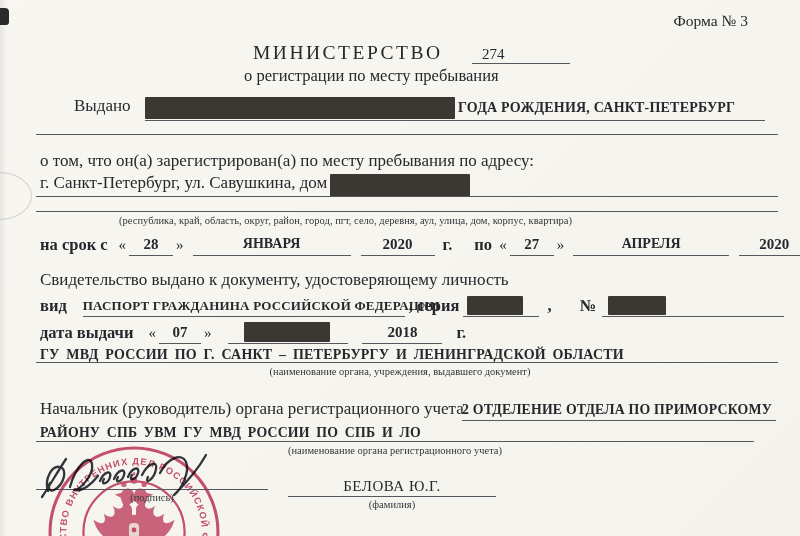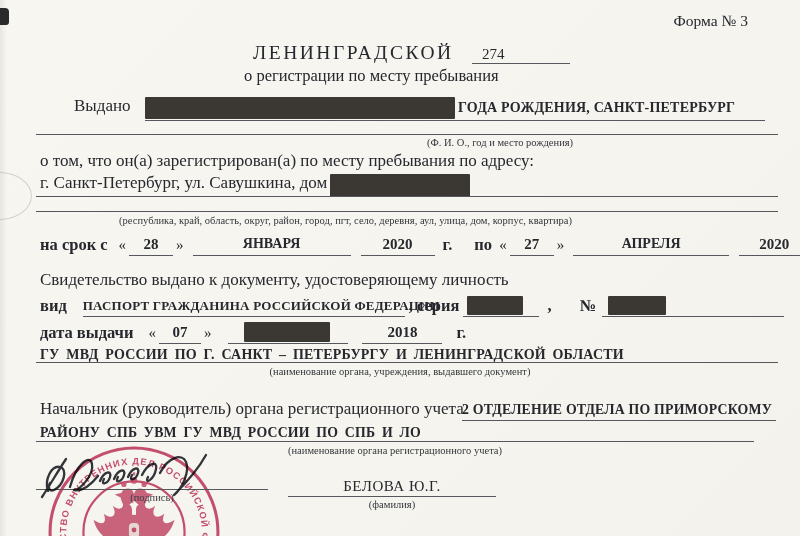--- a/index.html
+++ b/index.html
@@ -33,31 +33,30 @@
 <body>
 
 <div id="doc">
 
   <div class="scan-edge"></div>
   <div class="corner-blob"></div>
   <div class="scratch"></div>
 
   <div class="abs" style="top:12px;right:52px;font-size:15.5px;">Форма № 3</div>
 
-  <div class="abs" style="left:253px;top:42px;font-size:19.5px;letter-spacing:2.5px;">ЛЕНИНГРАДСКОЙ</div>
+  <div class="abs" style="left:253px;top:42px;font-size:19.5px;letter-spacing:2.5px;">МИНИСТЕРСТВО</div>
   <div class="abs" style="left:472px;top:42px;width:98px;height:22px;border-bottom:1.6px solid #54575c;font-size:15px;padding-left:10px;box-sizing:border-box;line-height:24px;">274</div>
   <div class="abs" style="left:244px;top:66px;font-size:16.5px;font-family:Liberation Serif, serif;">о регистрации по месту пребывания</div>
 
   <div class="abs lbl17" style="left:74px;top:95px;">Выдано</div>
   <div class="redact" style="left:145px;top:97px;width:310px;height:22px;"></div>
   <div class="abs boldcaps" style="left:458px;top:100px;font-size:14px;">ГОДА РОЖДЕНИЯ, САНКТ-ПЕТЕРБУРГ</div>
   <div class="line" style="left:145px;top:120px;width:620px;"></div>
 
   <div class="line" style="left:36px;top:134px;width:742px;"></div>
-  <div class="cap" style="left:330px;top:137px;width:340px;">(Ф. И. О., год и место рождения)</div>
 
   <div class="abs lbl17" style="left:40px;top:150px;">о том, что он(а) зарегистрирован(а) по месту пребывания по адресу:</div>
 
   <div class="abs lbl17" style="left:40px;top:172px;">г. Санкт-Петербург, ул. Савушкина, дом</div>
   <div class="redact" style="left:330px;top:174px;width:140px;height:23px;"></div>
   <div class="line" style="left:36px;top:196px;width:742px;"></div>
 
   <div class="line" style="left:36px;top:211px;width:742px;"></div>
   <div class="cap" style="left:0;top:215px;width:691px;">(республика, край, область, округ, район, город, пгт, село, деревня, аул, улица, дом, корпус, квартира)</div>
 

